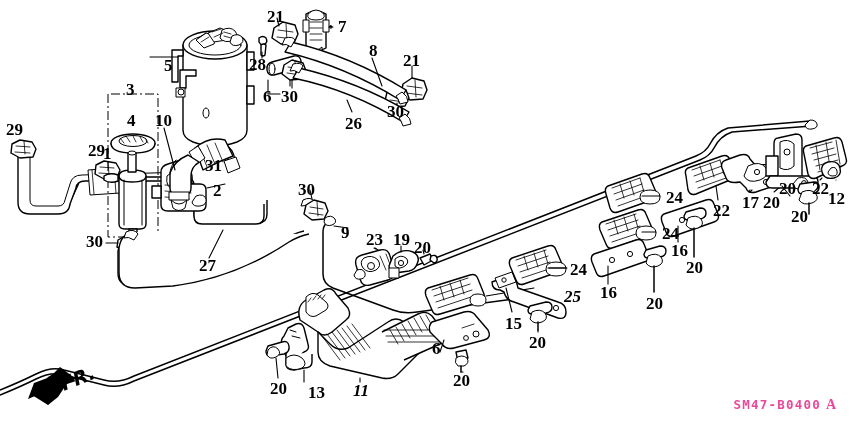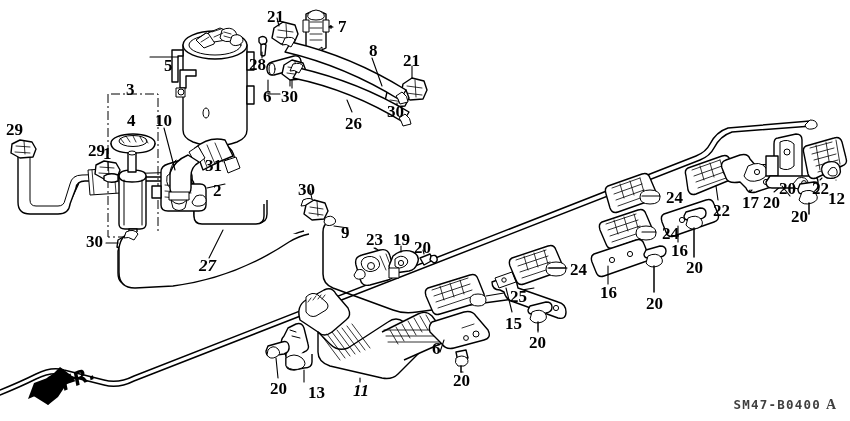--- a/index.html
+++ b/index.html
@@ -22,21 +22,21 @@
     white-space:nowrap;
     letter-spacing:0px;
   }
   #code{
     position:absolute;
     right:14px;bottom:8px;
     font-family:"DejaVu Sans Mono", monospace;
     font-size:12.5px;
     font-weight:700;
     letter-spacing:1.2px;
-    color:#404040;
+    color:#ec4899;
   }
   #code .suffix{font-family:"Liberation Serif",serif;font-size:14px;letter-spacing:0;}
   #fr{
     position:absolute;left:18px;top:365px;
     font-family:"DejaVu Sans", sans-serif;
     font-weight:700;font-style:italic;font-size:17px;color:#000;
   }
 </style>
 </head>
 <body>
@@ -485,23 +485,23 @@
   <div class="lbl" style="left:763px;top:194px;">20</div>
   <div class="lbl" style="left:791px;top:208px;">20</div>
   <div class="lbl" style="left:267px;top:8px;">21</div>
   <div class="lbl" style="left:403px;top:52px;">21</div>
   <div class="lbl" style="left:713px;top:202px;">22</div>
   <div class="lbl" style="left:812px;top:180px;">22</div>
   <div class="lbl" style="left:366px;top:231px;">23</div>
   <div class="lbl" style="left:570px;top:261px;">24</div>
   <div class="lbl" style="left:662px;top:225px;">24</div>
   <div class="lbl" style="left:666px;top:189px;">24</div>
-  <div class="lbl" style="left:510px;top:288px;">25</div>
+  <div class="lbl" style="left:564px;top:288px;font-style:italic;">25</div>
   <div class="lbl" style="left:345px;top:115px;">26</div>
-  <div class="lbl" style="left:199px;top:257px;font-style:italic;">27</div>
+  <div class="lbl" style="left:199px;top:257px;">27</div>
   <div class="lbl" style="left:249px;top:56px;">28</div>
   <div class="lbl" style="left:6px;top:121px;">29</div>
   <div class="lbl" style="left:88px;top:142px;">29</div>
   <div class="lbl" style="left:281px;top:88px;">30</div>
   <div class="lbl" style="left:387px;top:103px;">30</div>
   <div class="lbl" style="left:298px;top:181px;">30</div>
   <div class="lbl" style="left:86px;top:233px;">30</div>
   <div class="lbl" style="left:196px;top:157px;margin-left:9px;">31</div>
 
   <div id="fr">

